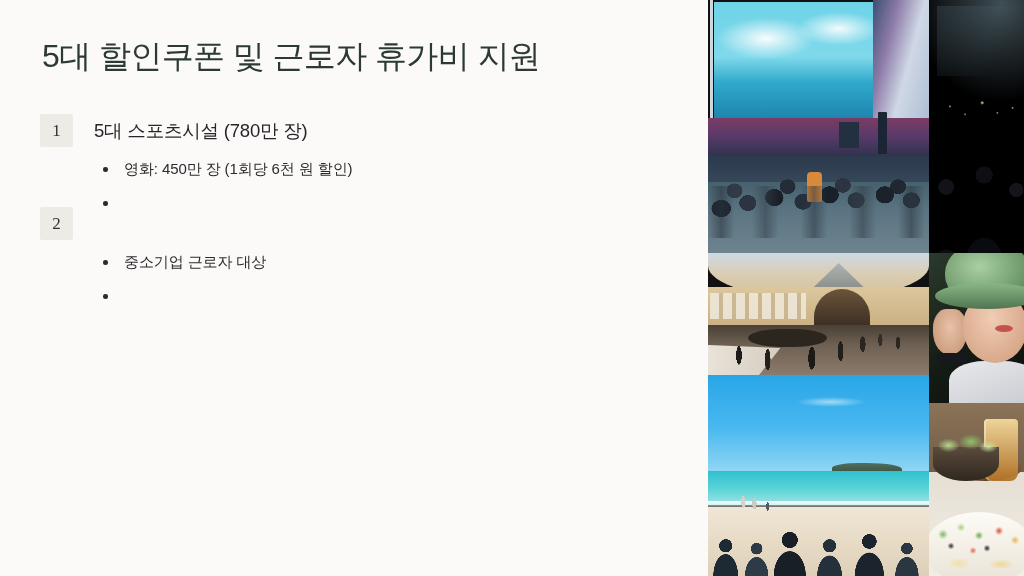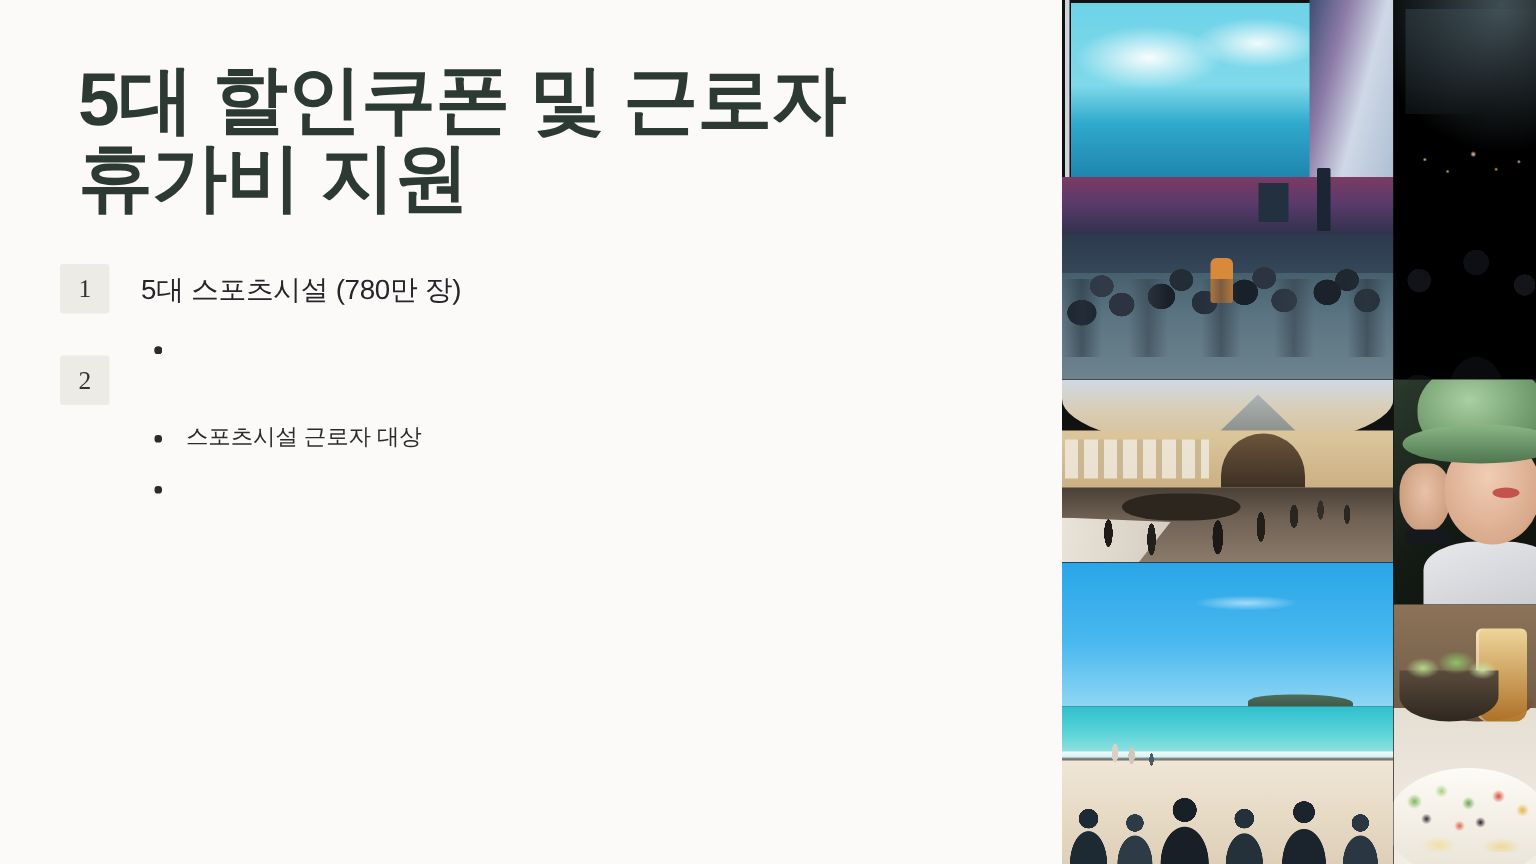--- a/index.html
+++ b/index.html
@@ -28,25 +28,25 @@
     position: absolute;
     left: 0;
     top: 0;
     width: 708px;
     height: 576px;
     box-sizing: border-box;
     padding: 28px 40px 0 40px;
   }
 
   .slide-title {
-    margin: 12px;
+    margin: 2px;
     padding: 0 0 0 0;
-    font-size: 50px;
+    font-size: 32px;
     line-height: 52px;
-    font-weight: 700;
+    font-weight: 400;
     letter-spacing: -0.6px;
     color: #2c3a33;
     max-width: 630px;
     word-break: keep-all;
   }
 
   .sections {
     margin-top: 32px;
   }
 
@@ -447,35 +447,36 @@
     <div class="sections">
 
       <div class="section">
         <div class="section-head">
           <div class="badge">1</div>
           <div class="section-title">5대 스포츠시설 (780만 장)</div>
         </div>
         <ul class="bullets">
           <li class="bullet">
             <span class="dot"></span>
+            <span>영화: 450만 장 (1회당 6천 원 할인)</span>
           </li>
           <li class="bullet">
             <span class="dot"></span>
           </li>
         </ul>
       </div>
 
       <div class="section">
         <div class="section-head">
           <div class="badge">2</div>
         </div>
         <ul class="bullets">
           <li class="bullet">
             <span class="dot"></span>
-            <span>스포츠시설 근로자 대상</span>
+            <span>중소기업 근로자 대상</span>
           </li>
           <li class="bullet">
             <span class="dot"></span>
           </li>
         </ul>
       </div>
 
     </div>
   </div>
 

